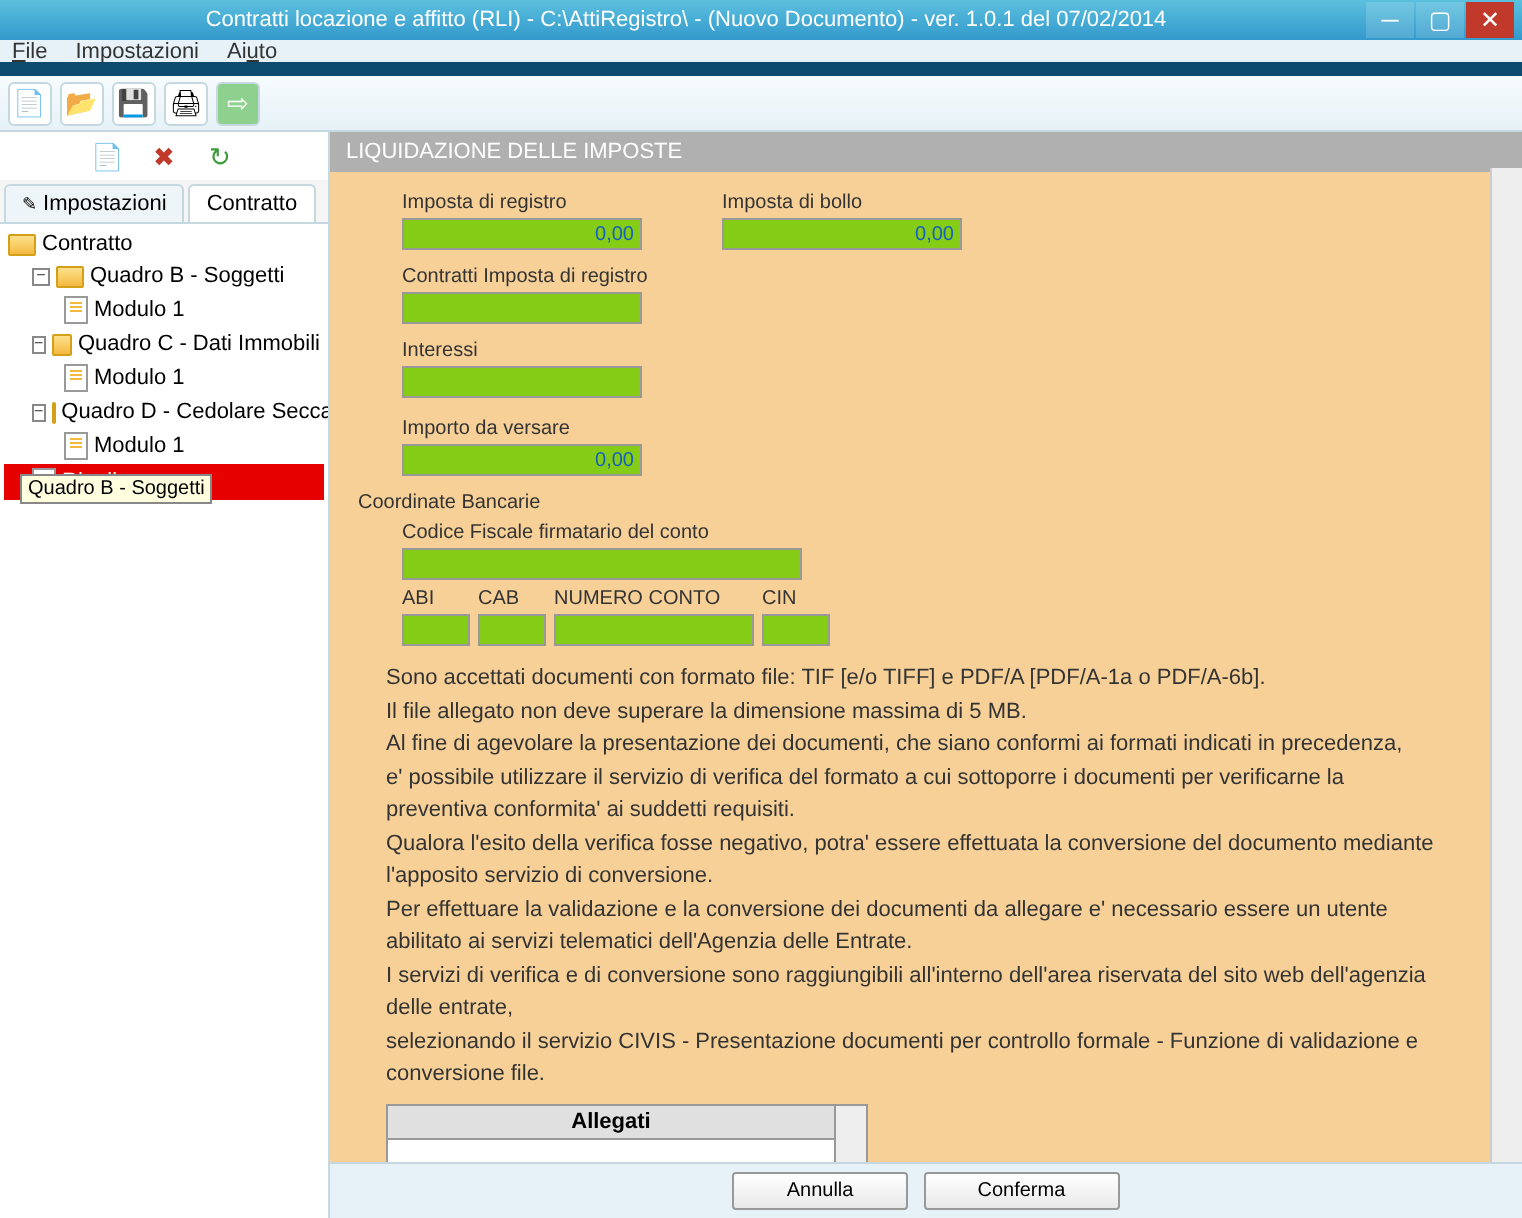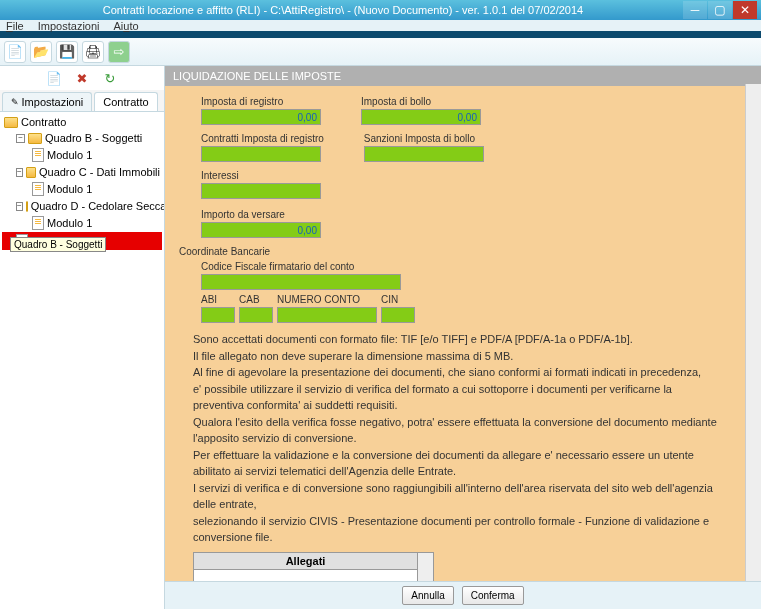--- a/index.html
+++ b/index.html
@@ -62,21 +62,21 @@
 .info-text p { margin-bottom: 0; }
 
 .allegati-area { display: flex; margin-top: 6px; margin-left: -8px; }
 .allegati-list { width: 225px; background: #fff; border: 1px solid #999; }
 .allegati-header { background: #e0e0e0; text-align: center; font-weight: bold; font-size: 11px; padding: 2px; border-bottom: 1px solid #999; }
 .allegati-body { height: 100px; }
 .allegati-scroll { width: 16px; background: #eee; border: 1px solid #999; border-left: none; position: relative; }
 .allegati-btns { display: flex; flex-direction: column; margin-left: 4px; justify-content: center; gap: 2px; }
 
 .footer { background: #e6f2f7; height: 28px; display: flex; align-items: center; justify-content: center; gap: 8px; border-top: 1px solid #c5d8e0; }
-.footer button { padding: 3px 8px; background: linear-gradient(#fff,#e8e8e8); border: 1px solid #999; border-radius: 2px; font-size: 10px; }
+.footer button { padding: 3px 26px; background: linear-gradient(#fff,#e8e8e8); border: 1px solid #999; border-radius: 2px; font-size: 10px; }
 </style>
 </head>
 <body>
 
 <div class="titlebar">
   <span class="title">Contratti locazione e affitto (RLI) - C:\AttiRegistro\ - (Nuovo Documento)  -  ver. 1.0.1 del 07/02/2014</span>
   <div class="win-btns">
     <div class="win-btn min">─</div>
     <div class="win-btn max">▢</div>
     <div class="win-btn close">✕</div>
@@ -166,24 +166,20 @@
           <span class="flabel">Imposta di bollo</span>
           <input class="finput num" value="0,00" style="">
         </div>
       </div>
 
       <div class="form-row">
         <div class="form-col">
           <span class="flabel">Contratti Imposta di registro</span>
           <input class="finput w120" style="">
         </div>
-        <div class="form-col">
-          <span class="flabel">Sanzioni Imposta di bollo</span>
-          <input class="finput w120" style="">
-        </div>
       </div>
 
       <div class="form-row">
         <div class="form-col">
           <span class="flabel">Interessi</span>
           <input class="finput w120" style="">
         </div>
       </div>
 
       <div class="form-row" style="margin-top:10px;">
@@ -215,21 +211,21 @@
           <span class="flabel">NUMERO CONTO</span>
           <input class="finput w100" style="">
         </div>
         <div class="form-col">
           <span class="flabel">CIN</span>
           <input class="finput w40" style="">
         </div>
       </div>
 
       <div class="info-text">
-        <p>Sono accettati documenti con formato file: TIF [e/o TIFF] e PDF/A [PDF/A-1a o PDF/A-1b].</p>
+        <p>Sono accettati documenti con formato file: TIF [e/o TIFF] e PDF/A [PDF/A-1a o PDF/A-6b].</p>
         <p>Il file allegato non deve superare la dimensione massima di 5 MB.</p>
         <p>Al fine di agevolare la presentazione dei documenti, che siano conformi ai formati indicati in precedenza,</p>
         <p>e' possibile utilizzare il servizio di verifica del formato a cui sottoporre i documenti per verificarne la preventiva conformita' ai suddetti requisiti.</p>
         <p>Qualora l'esito della verifica fosse negativo, potra' essere effettuata la conversione del documento mediante l'apposito servizio di conversione.</p>
         <p>Per effettuare la validazione e la conversione dei documenti da allegare e' necessario essere un utente abilitato ai servizi telematici dell'Agenzia delle Entrate.</p>
         <p>I servizi di verifica e di conversione sono raggiungibili all'interno dell'area riservata del sito web dell'agenzia delle entrate,</p>
         <p>selezionando il servizio CIVIS - Presentazione documenti per controllo formale - Funzione di validazione e conversione file.</p>
       </div>
 
       <div class="allegati-area">

